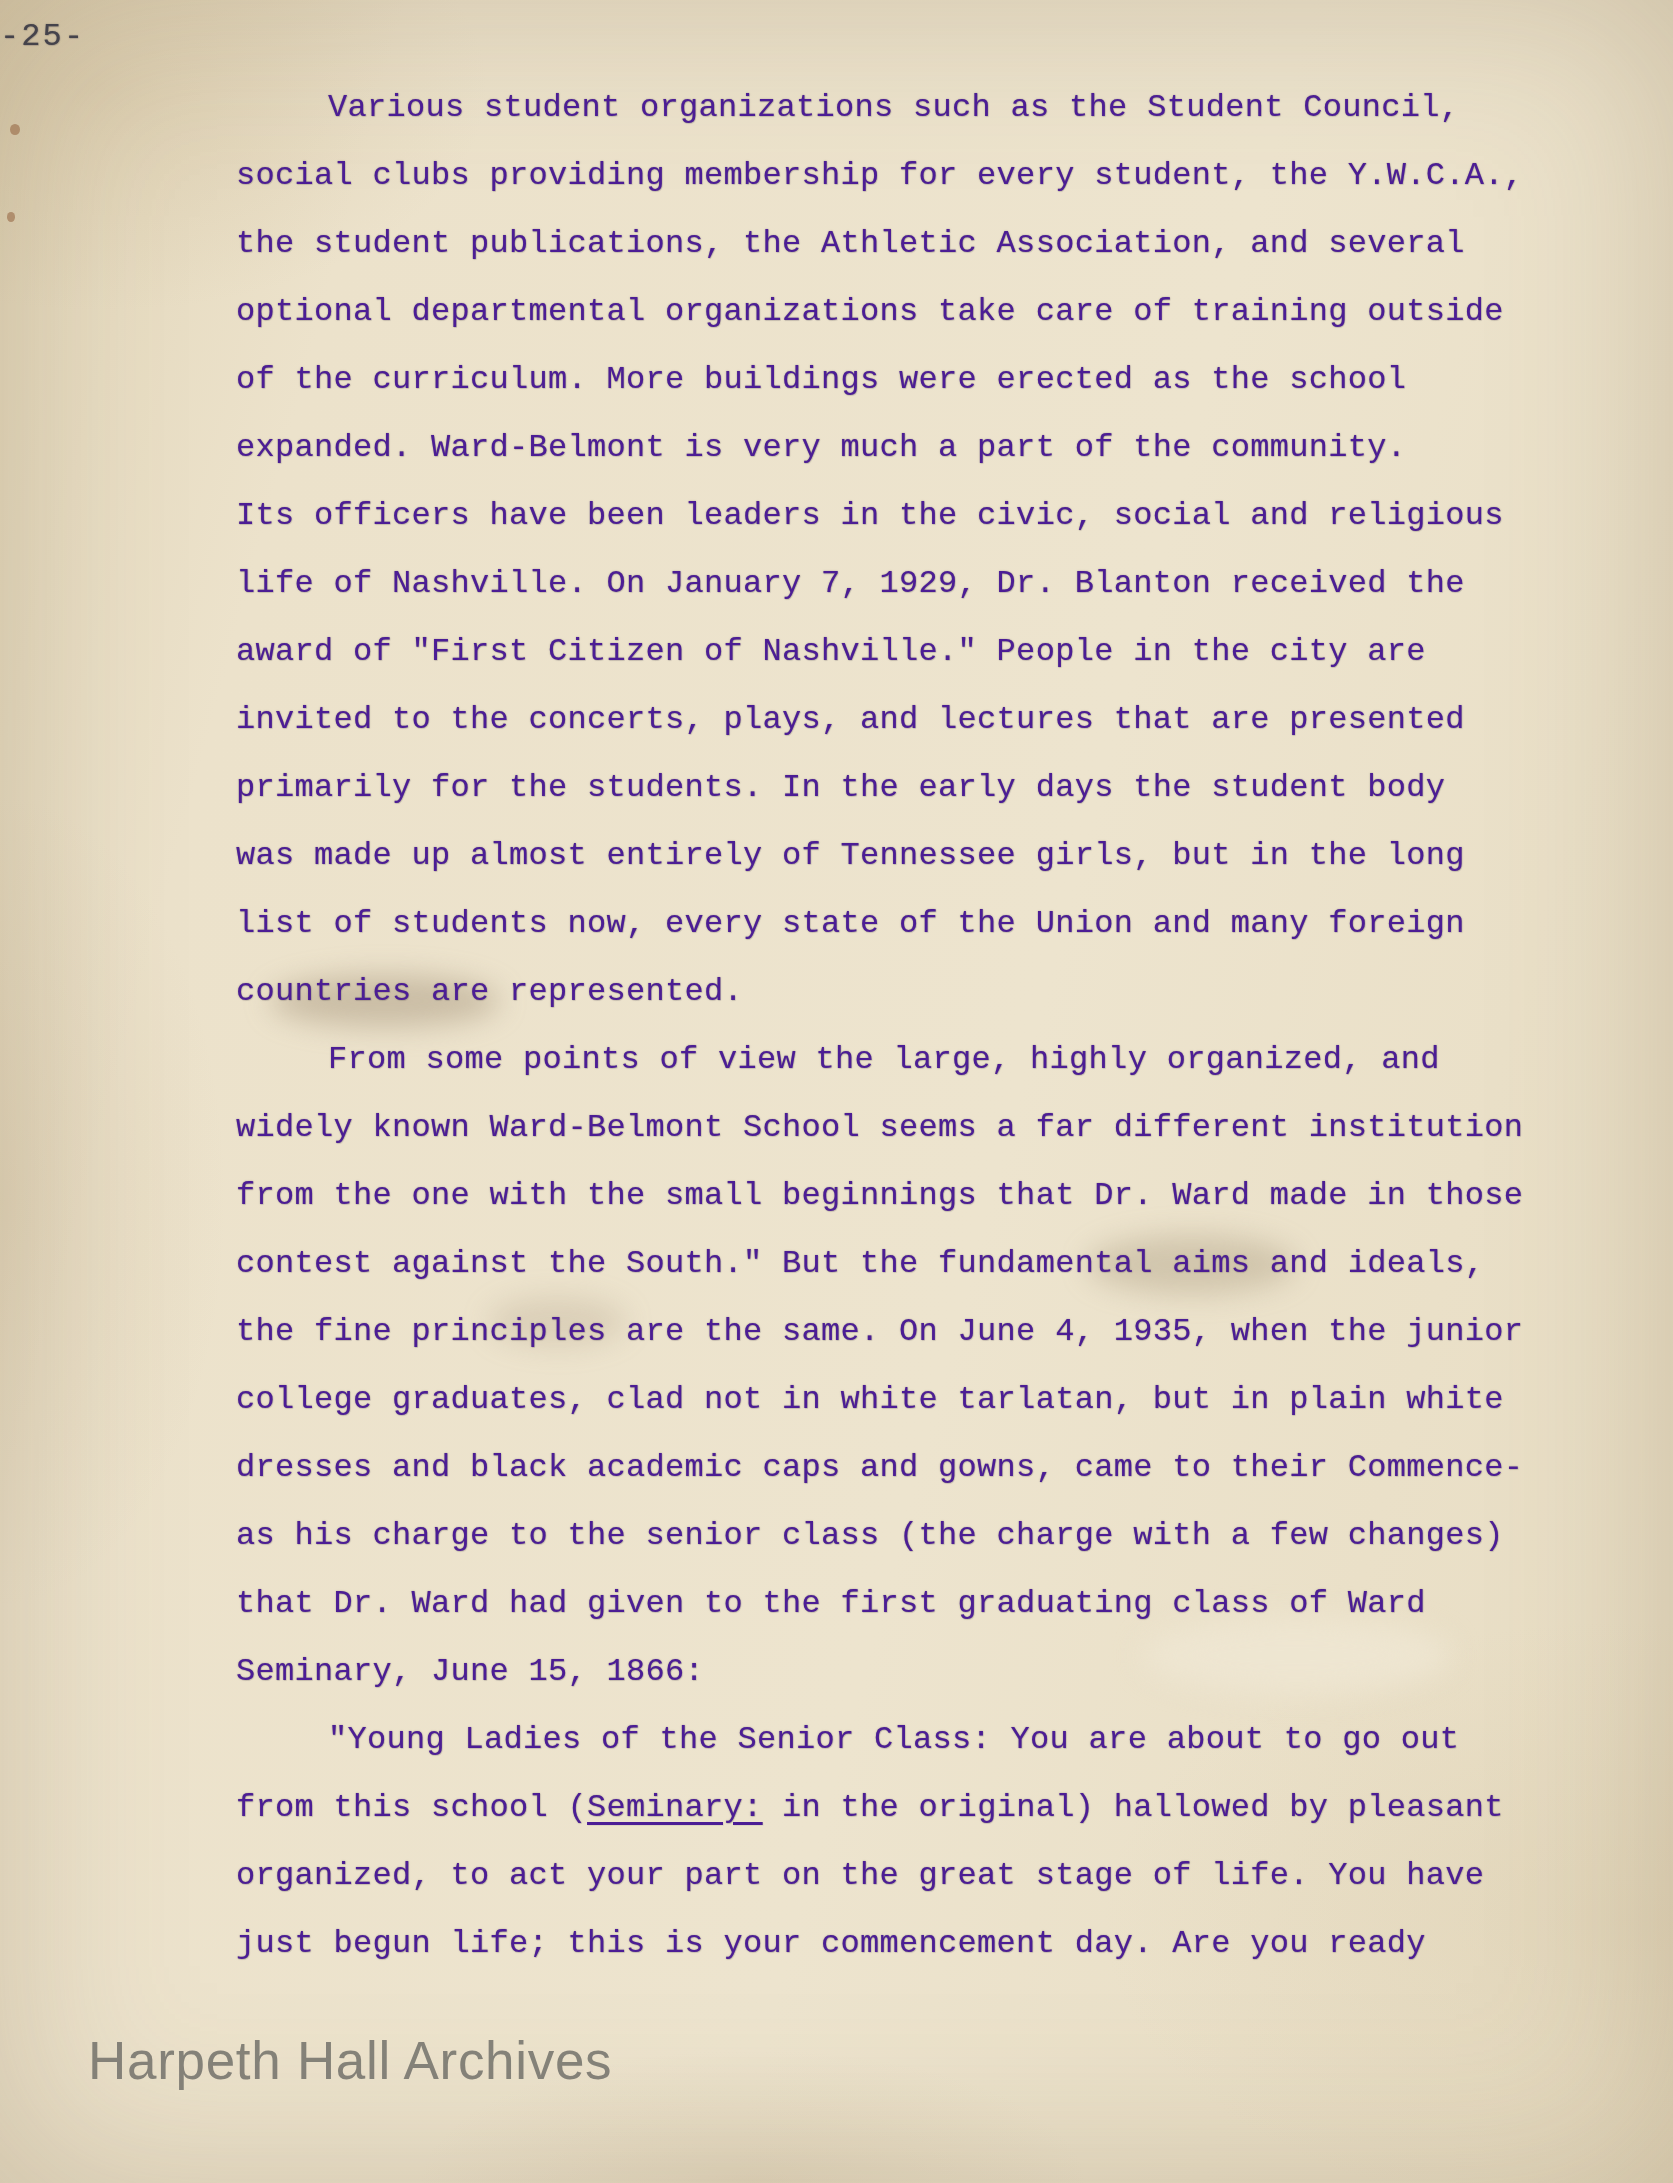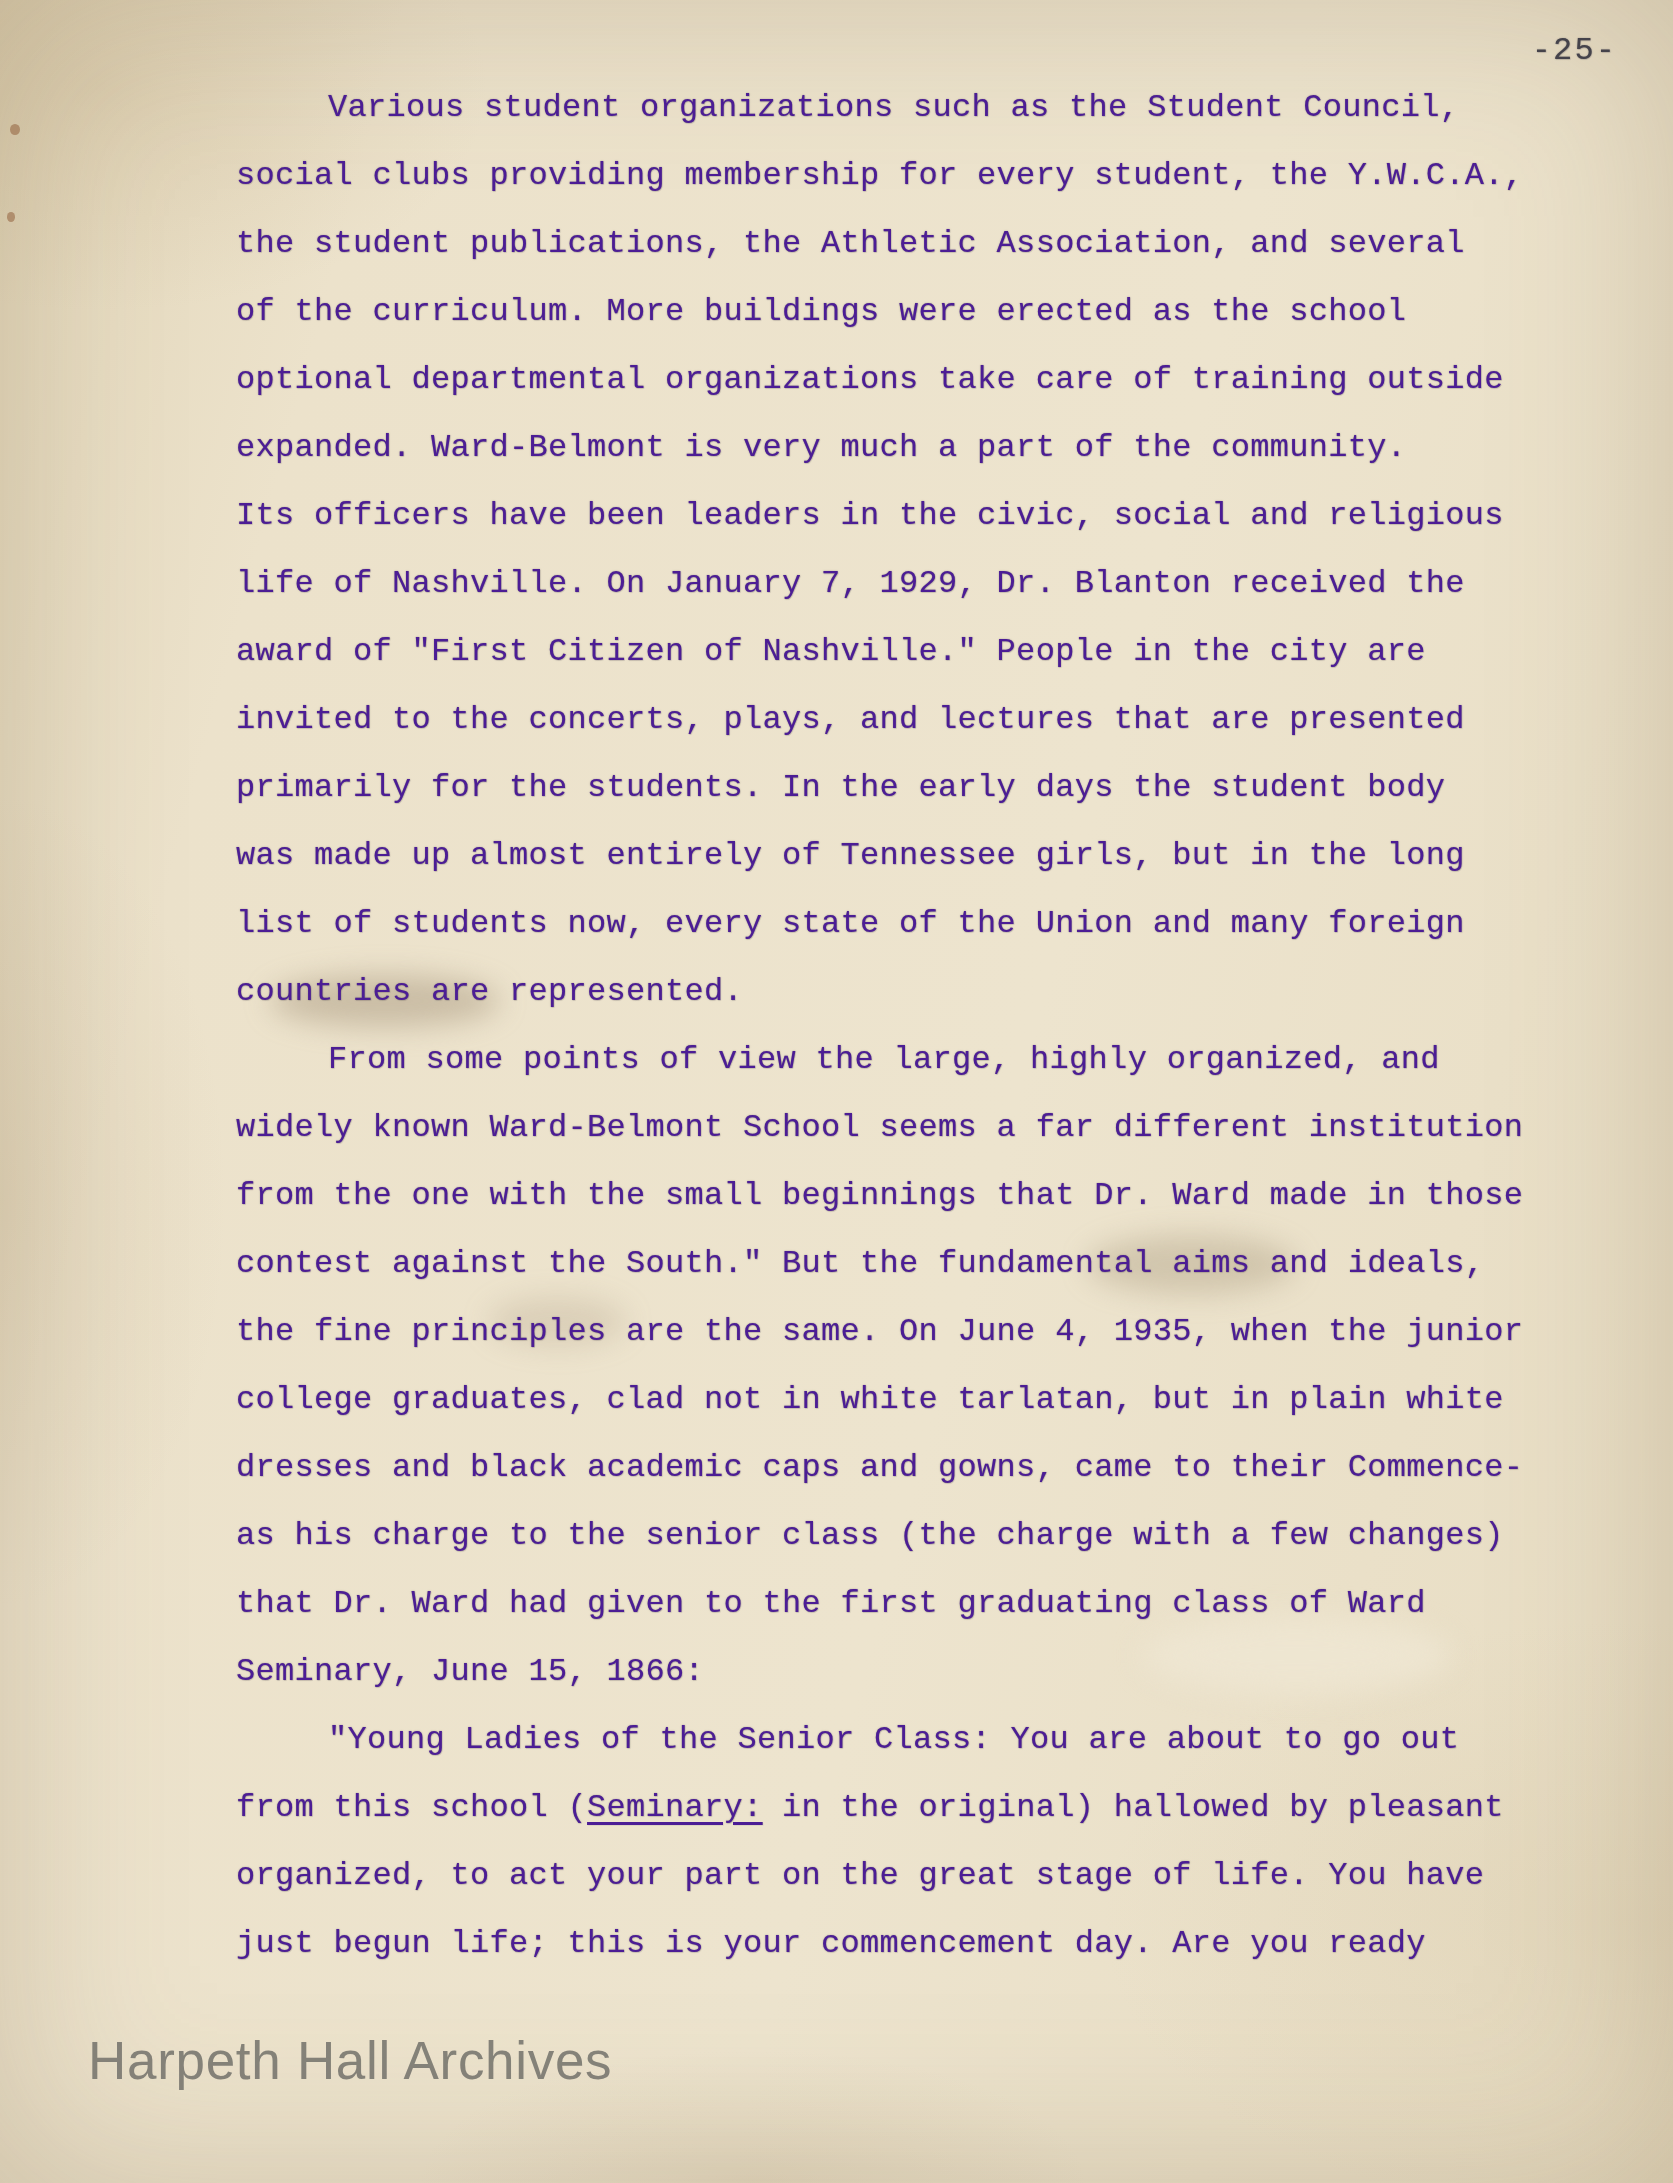--- a/index.html
+++ b/index.html
@@ -8,21 +8,21 @@
     background:
       radial-gradient(ellipse 627px 362px at 6% 4%, rgba(196,176,140,.28), transparent 62%),
       radial-gradient(ellipse 871px 502px at 97% 88%, rgba(205,188,152,.22), transparent 60%),
       radial-gradient(ellipse 558px 223px at 45% 100%, rgba(190,170,135,.20), transparent 60%),
       radial-gradient(ellipse 349px 627px at 0% 55%, rgba(188,166,128,.18), transparent 65%),
       linear-gradient(105deg,#e2d6b9 0%,#ece2cb 18%,#ede4ce 58%,#e7dcc2 100%);
     font-family:"Liberation Mono","DejaVu Sans Mono",monospace;
   }
   .vignette{position:absolute;inset:0;box-shadow:inset 0 0 181px rgba(120,98,62,.26);pointer-events:none;}
   .pageno{
-    position:absolute;top:32px;left:0;width:1617px;text-align:right;
+    position:absolute;top:18px;left:0;width:1617px;text-align:left;
     font-size:32px;letter-spacing:2.1px;
   }
   .text{
     position:absolute;left:236px;top:74px;width:1366px;
     font-size:32px;line-height:68px;letter-spacing:0.3px;
   }
   .line{white-space:nowrap;height:68px;}
   .indent{padding-left:92px;}
   .ink{
     color:#45434b;
@@ -54,22 +54,22 @@
 <div class="smudge smudge-4"></div>
 <div class="blemish blemish-1"></div>
 <div class="blemish blemish-2"></div>
 
 <div class="pageno ink">-25-</div>
 
 <div class="text ink" style="color: #4c1d95;">
     <div class="line indent">Various student organizations such as the Student Council,</div>
     <div class="line">social clubs providing membership for every student, the Y.W.C.A.,</div>
     <div class="line">the student publications, the Athletic Association, and several</div>
+    <div class="line">optional departmental organizations take care of training outside</div>
     <div class="line">of the curriculum.  More buildings were erected as the school</div>
-    <div class="line">optional departmental organizations take care of training outside</div>
     <div class="line">expanded.  Ward-Belmont is very much a part of the community.</div>
     <div class="line">Its officers have been leaders in the civic, social and religious</div>
     <div class="line">life of Nashville.  On January 7, 1929, Dr. Blanton received the</div>
     <div class="line">award of "First Citizen of Nashville."  People in the city are</div>
     <div class="line">invited to the concerts, plays, and lectures that are presented</div>
     <div class="line">primarily for the students.  In the early days the student body</div>
     <div class="line">was made up almost entirely of Tennessee girls, but in the long</div>
     <div class="line">list of students now, every state of the Union and many foreign</div>
     <div class="line">countries are represented.</div>
     <div class="line indent">From some points of view the large, highly organized, and</div>

